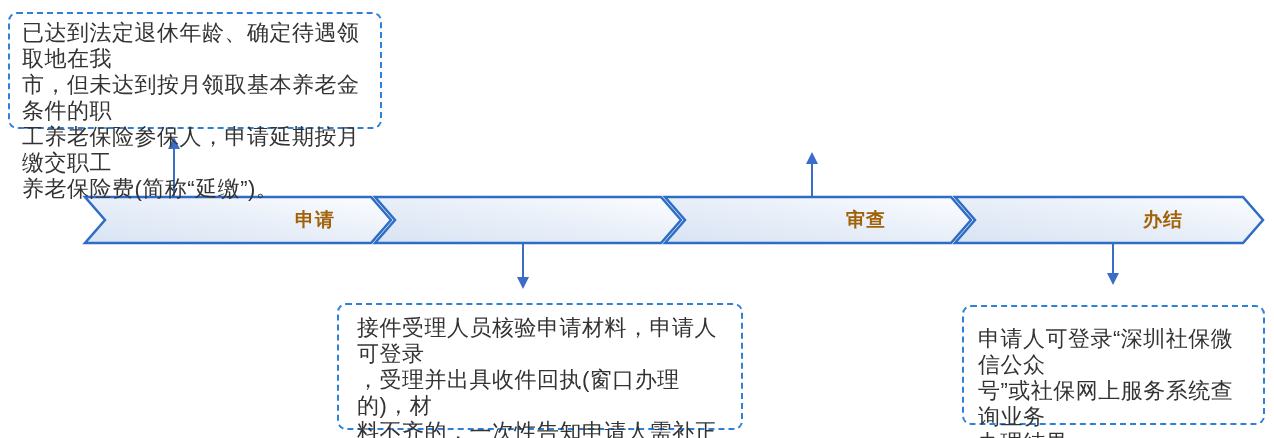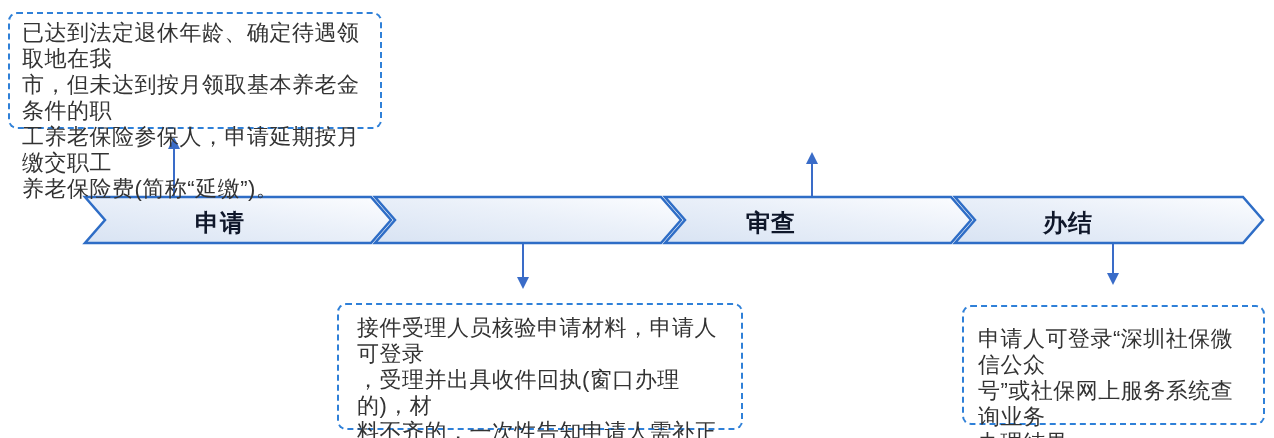--- a/index.html
+++ b/index.html
@@ -28,24 +28,24 @@
   .callout-1 { left: 8px;   top: 12px;  width: 374px; height: 117px; padding: 6px 12px; }
   .callout-2 { left: 655px; top: 37px;  width: 306px; height: 107px; padding: 16px 20px 0 25px; }
   .callout-3 { left: 337px; top: 303px; width: 406px; height: 127px; padding: 10px 14px 0 18px; }
   .callout-4 { left: 962px; top: 305px; width: 303px; height: 120px; padding: 19px 12px 0 14px; }
 
   .step-label {
     position: absolute;
     top: 207px;
     width: 140px;
     margin-left: -70px;
-    text-align: left;
-    font-size: 24px;
+    text-align: right;
+    font-size: 19px;
     font-weight: bold;
-    color: #0f172a;
+    color: #a16207;
     letter-spacing: 1px;
   }
   .step-label-1 { left: 265px; }
   .step-label-2 { left: 526px; }
   .step-label-3 { left: 816px; }
   .step-label-4 { left: 1113px; }
 </style>
 </head>
 <body>
 

